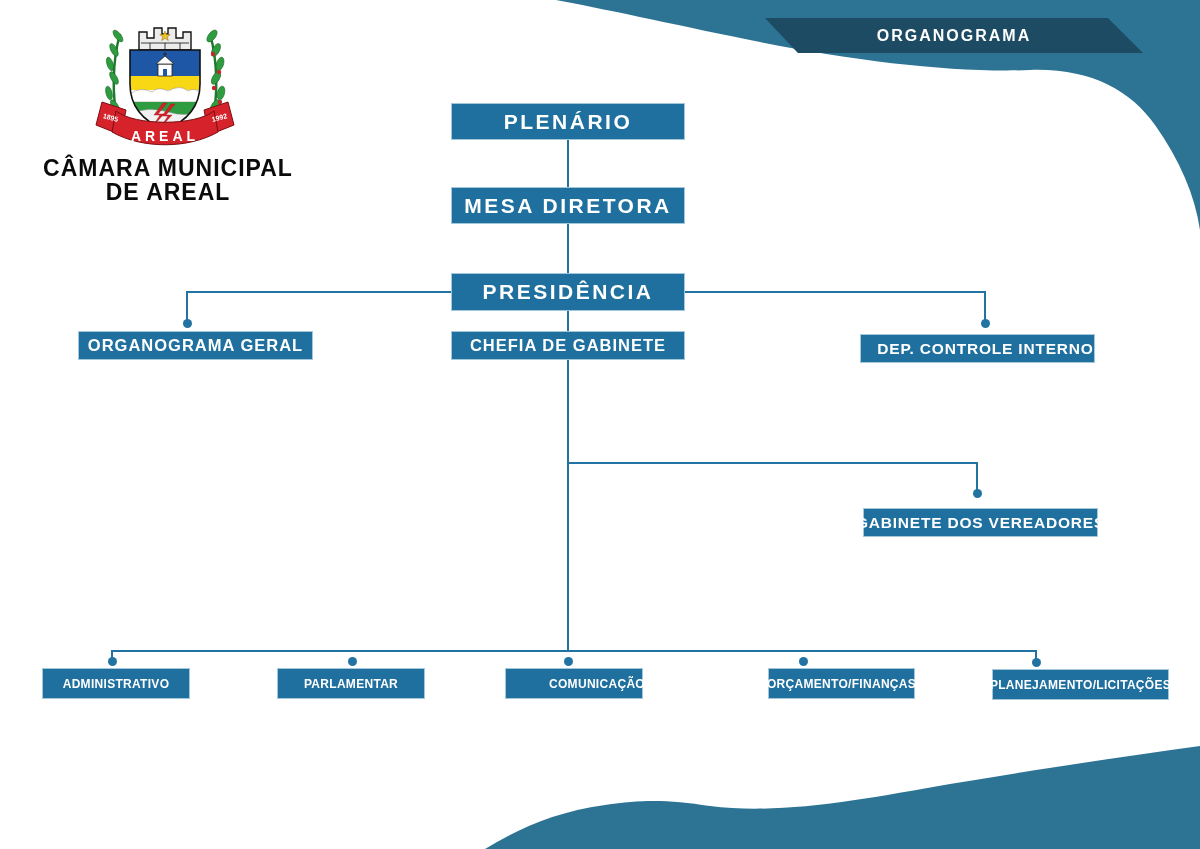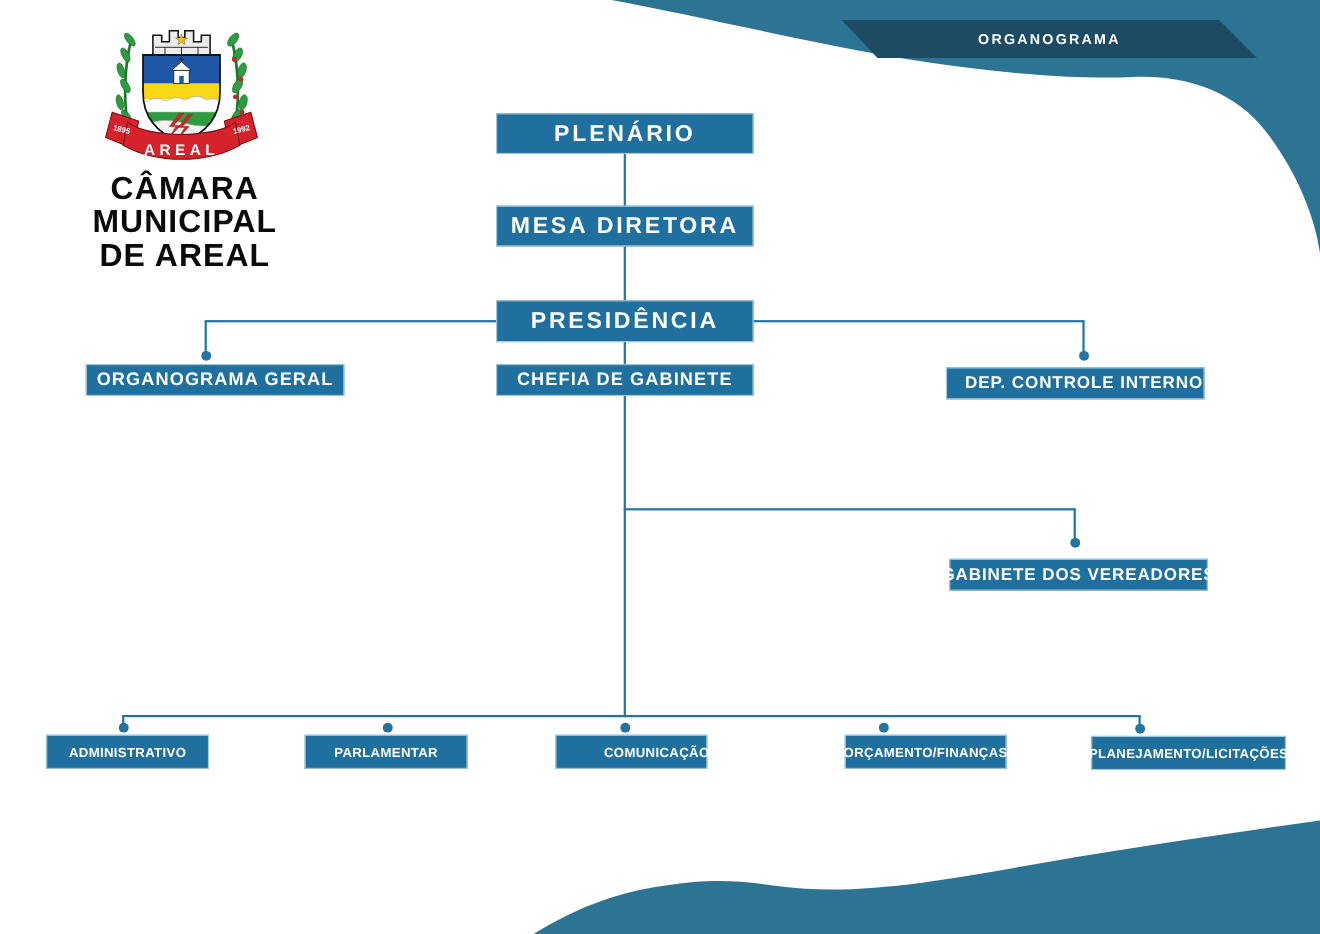--- a/index.html
+++ b/index.html
@@ -10,27 +10,27 @@
   }
   svg.bg{position:absolute;left:0;top:0;z-index:0;}
   
   .banner{
     position:absolute;left:765px;top:18px;width:378px;height:35px;z-index:2;
     background:#1C4B63;
     clip-path:polygon(0 0,90.7% 0,100% 100%,8.7% 100%);
     display:flex;align-items:center;justify-content:center;
   }
   .banner span{
-    color:#fff;font-size:13px;font-weight:bold;letter-spacing:2px;
+    color:#fff;font-size:16px;font-weight:bold;letter-spacing:2px;
   }
   
   .logo{position:absolute;left:30px;top:2px;width:276px;z-index:2;}
   .logo .caption{
     margin-top:0;text-align:center;color:#0b0b0b;
-    font-size:29px;font-weight:800;letter-spacing:1px;line-height:1.05;
+    font-size:23px;font-weight:800;letter-spacing:1px;line-height:1.05;
   }
   
   .node{
     position:absolute;z-index:3;background:#1F709E;border:1px solid #A3C8DC;
     color:#fff;font-weight:bold;display:flex;align-items:center;justify-content:center;
     text-align:center;box-sizing:border-box;white-space:nowrap;
   }
   .n-main{font-size:21px;letter-spacing:2.5px;}
   .n-mid{font-size:16.5px;letter-spacing:1px;}
   .n-mid2{font-size:15.5px;letter-spacing:0.8px;}

